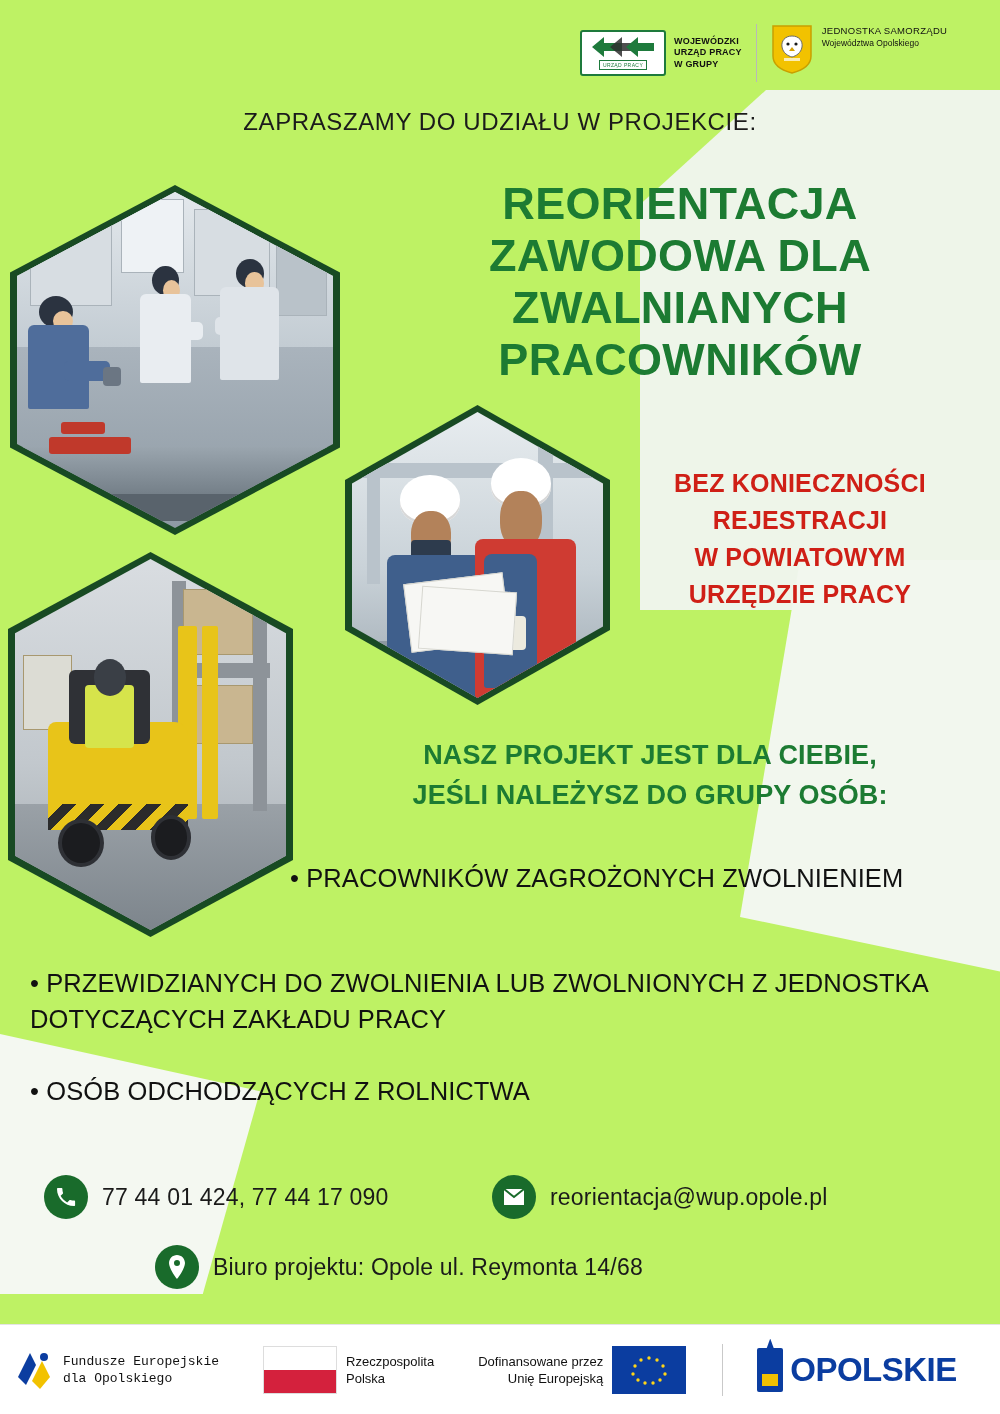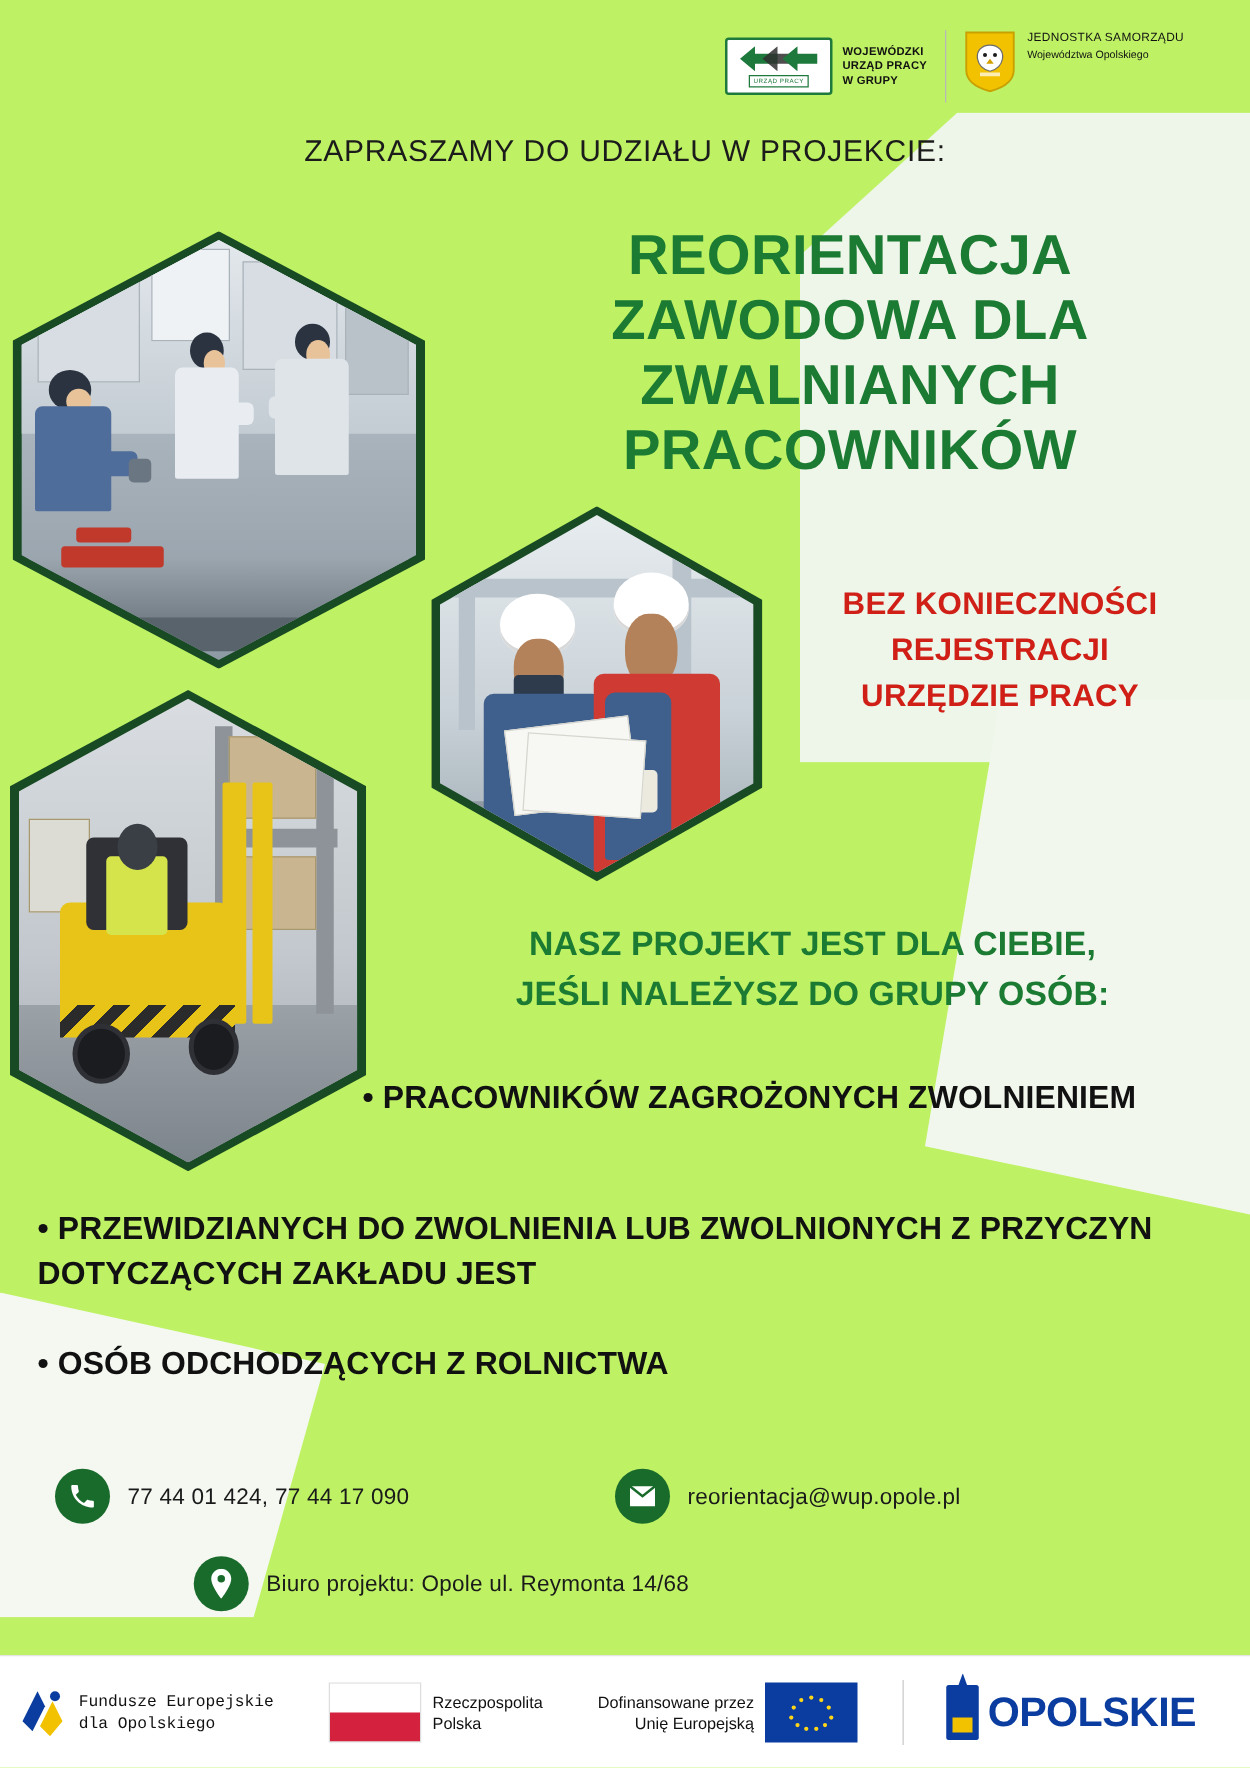--- a/index.html
+++ b/index.html
@@ -231,21 +231,21 @@
     font-size: 27px;
     line-height: 40px;
     letter-spacing: .1px;
     z-index: 5;
   }
 
   
   .bullet {
     position: absolute;
     color: #111;
-    font-weight: bold;
+    font-weight: normal;
     font-size: 25.5px;
     line-height: 36px;
     letter-spacing: .1px;
     z-index: 5;
   }
   #b1 { top: 860px; left: 290px; width: 690px; }
   #b2 { top: 965px; left: 30px;  width: 960px; }
   #b3 { top: 1073px; left: 30px; width: 960px; }
 
   
@@ -258,21 +258,21 @@
   .c-circle {
     width: 44px; height: 44px;
     border-radius: 50%;
     background: #196b2b;
     display: flex; align-items: center; justify-content: center;
     flex: none;
   }
   .c-circle svg { display: block; }
   .c-text {
     margin-left: 14px;
-    font-size: 18px;
+    font-size: 23px;
     color: #1a1a1a;
     letter-spacing: .2px;
     text-align: right;
   }
   #phone-row { top: 1175px; left: 44px; }
   #mail-row  { top: 1175px; left: 492px; }
   #addr-row  { top: 1245px; left: 155px; }
 
   
   .bottom-bar {
@@ -455,30 +455,31 @@
       <div class="k-driver-head" style="left:29%;top:27%;width:12%;height:10%;"></div>
       <div class="k-stripe" style="left:12%;top:66%;width:52%;height:7%;"></div>
       <div class="k-wheel" style="left:16%;top:70%;width:17%;height:13%;"></div>
       <div class="k-wheel" style="left:50%;top:69%;width:15%;height:12%;"></div>
     </div>
   </div>
 
   <div class="red-block">
     <div>BEZ KONIECZNOŚCI</div>
     <div>REJESTRACJI</div>
+    <div>W POWIATOWYM</div>
     <div>URZĘDZIE PRACY</div>
   </div>
 
   <div class="sub-head">
     <div>NASZ PROJEKT JEST DLA CIEBIE,</div>
     <div>JEŚLI NALEŻYSZ DO GRUPY OSÓB:</div>
   </div>
 
   <div class="bullet" id="b1">• PRACOWNIKÓW ZAGROŻONYCH ZWOLNIENIEM</div>
-  <div class="bullet" id="b2">• PRZEWIDZIANYCH DO ZWOLNIENIA LUB ZWOLNIONYCH Z PRZYCZYN DOTYCZĄCYCH ZAKŁADU JEST</div>
+  <div class="bullet" id="b2">• PRZEWIDZIANYCH DO ZWOLNIENIA LUB ZWOLNIONYCH Z JEDNOSTKA DOTYCZĄCYCH ZAKŁADU PRACY</div>
   <div class="bullet" id="b3">• OSÓB ODCHODZĄCYCH Z ROLNICTWA</div>
 
   <div class="contact-row" id="phone-row">
     <span class="c-circle">
       <svg width="24" height="24" viewBox="0 0 24 24" fill="#ffffff">
         <path d="M6.6 10.8c1.4 2.8 3.8 5.1 6.6 6.6l2.2-2.2c.3-.3.7-.4 1-.2 1.2.4 2.4.6 3.7.6.6 0 1 .4 1 1V20c0 .6-.4 1-1 1C10.6 21 3 13.4 3 4c0-.6.4-1 1-1h3.4c.6 0 1 .4 1 1 0 1.3.2 2.5.6 3.7.1.4 0 .8-.2 1.1l-2.2 2z"></path>
       </svg>
     </span>
     <span class="c-text">77 44 01 424, 77 44 17 090</span>
   </div>

